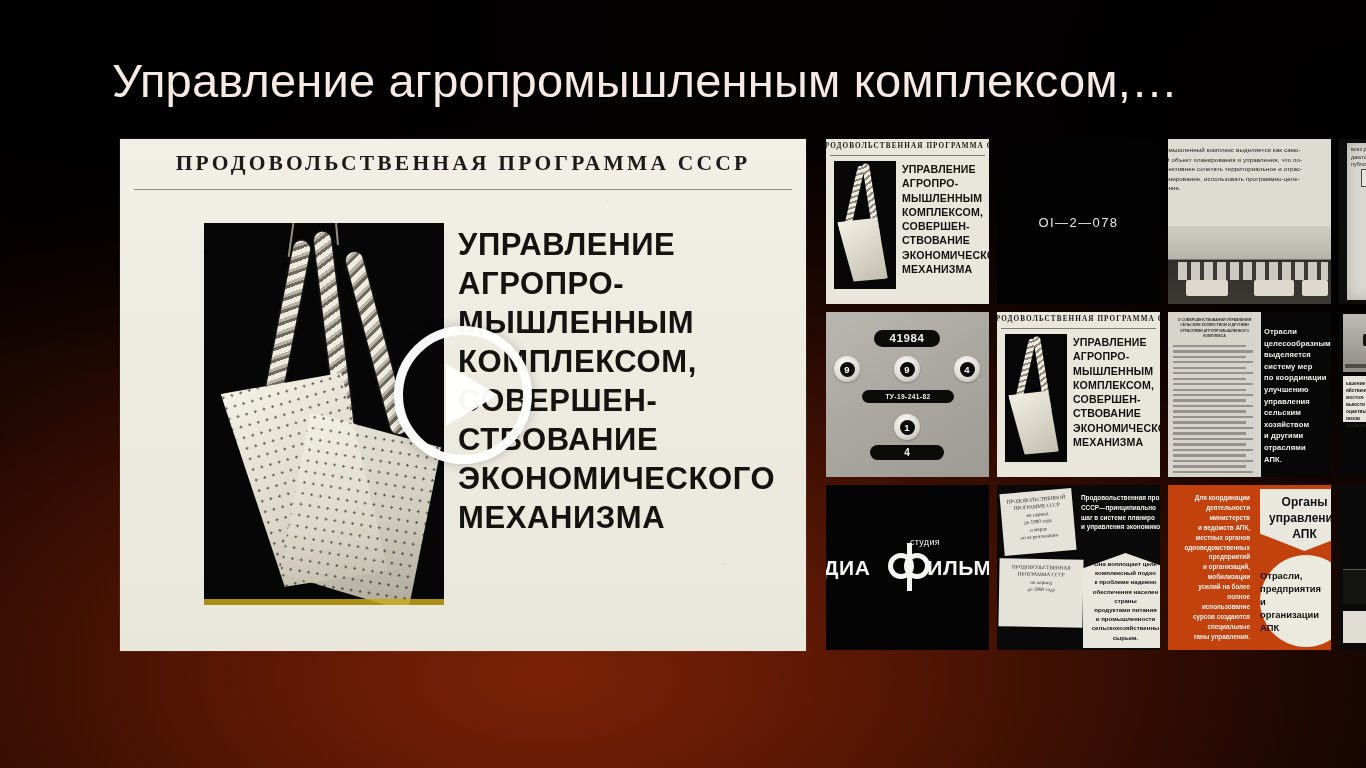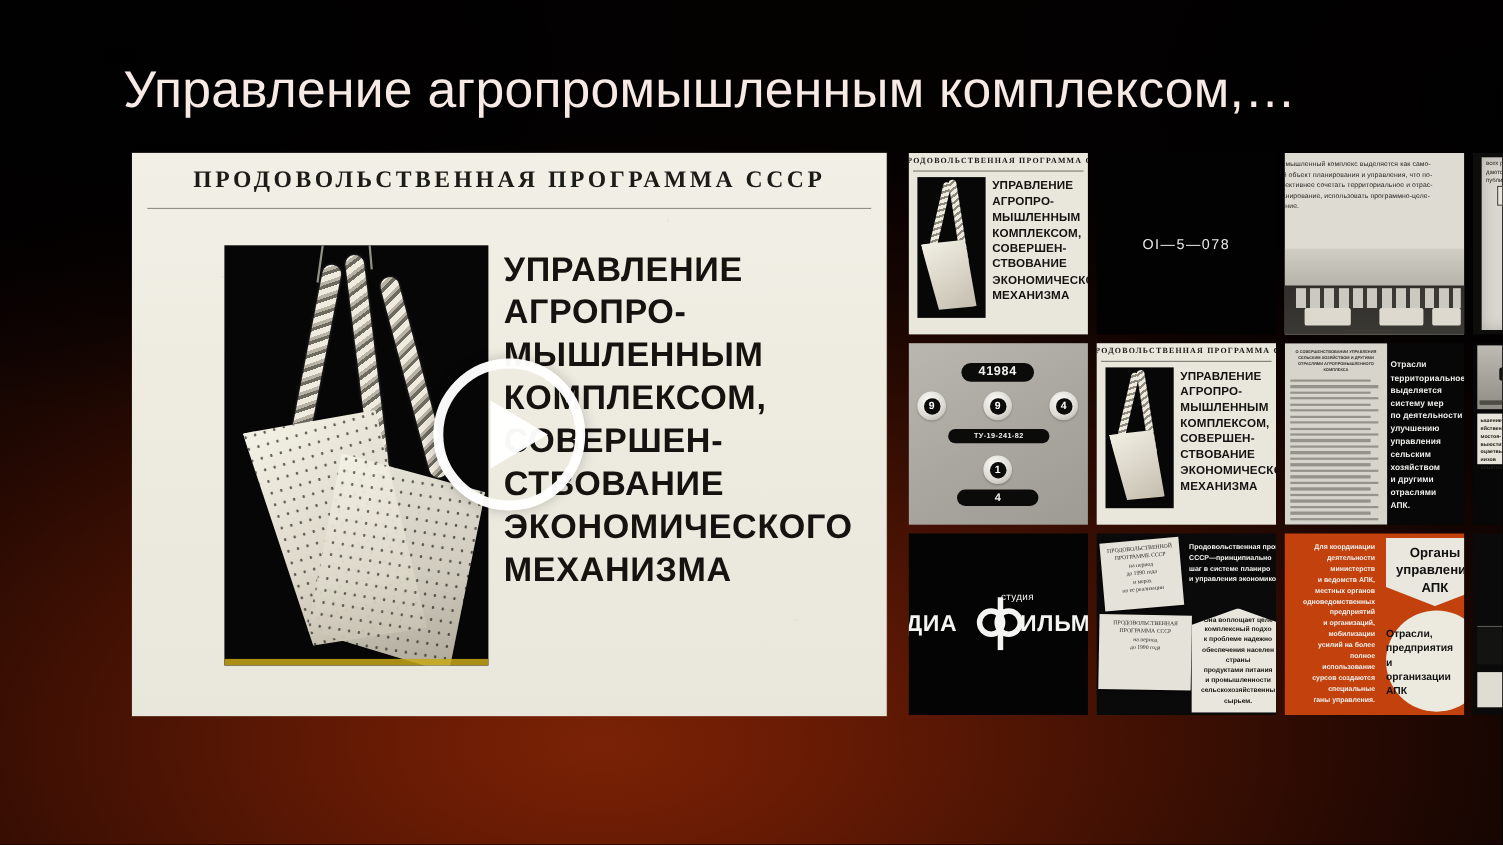--- a/index.html
+++ b/index.html
@@ -574,21 +574,21 @@
         <div>МЫШЛЕННЫМ</div>
         <div>КОМПЛЕКСОМ,</div>
         <div>СОВЕРШЕН-</div>
         <div>СТВОВАНИЕ</div>
         <div>ЭКОНОМИЧЕСКОГО</div>
         <div>МЕХАНИЗМА</div>
       </div>
     </div>
 
     <div class="thumb t-code">
-      <div class="code">OI—5—078</div>
+      <div class="code">OI—2—078</div>
     </div>
 
     <div class="thumb t-doc1">
       <div class="par">
         <div>промышленный комплекс выделяется как само-</div>
         <div>ный объект планирования и управления, что по-</div>
         <div>ффективнее сочетать территориальное и отрас-</div>
         <div>планирование, использовать программно-целе-</div>
         <div>вление.</div>
       </div>
@@ -684,24 +684,24 @@
         <div class="bar"></div>
         <div class="bar"></div>
         <div class="bar"></div>
         <div class="bar"></div>
         <div class="bar"></div>
         <div class="bar"></div>
         <div class="bar"></div>
       </div>
       <div class="txt">
         <div>Отрасли</div>
-        <div>территориальное</div>
+        <div>целесообразным</div>
         <div>выделяется</div>
         <div>систему мер</div>
-        <div>по деятельности</div>
+        <div>по координации</div>
         <div>улучшению</div>
         <div>управления</div>
         <div>сельским</div>
         <div>хозяйством</div>
         <div>и другими</div>
         <div>отраслями</div>
         <div>АПК.</div>
       </div>
     </div>
 

